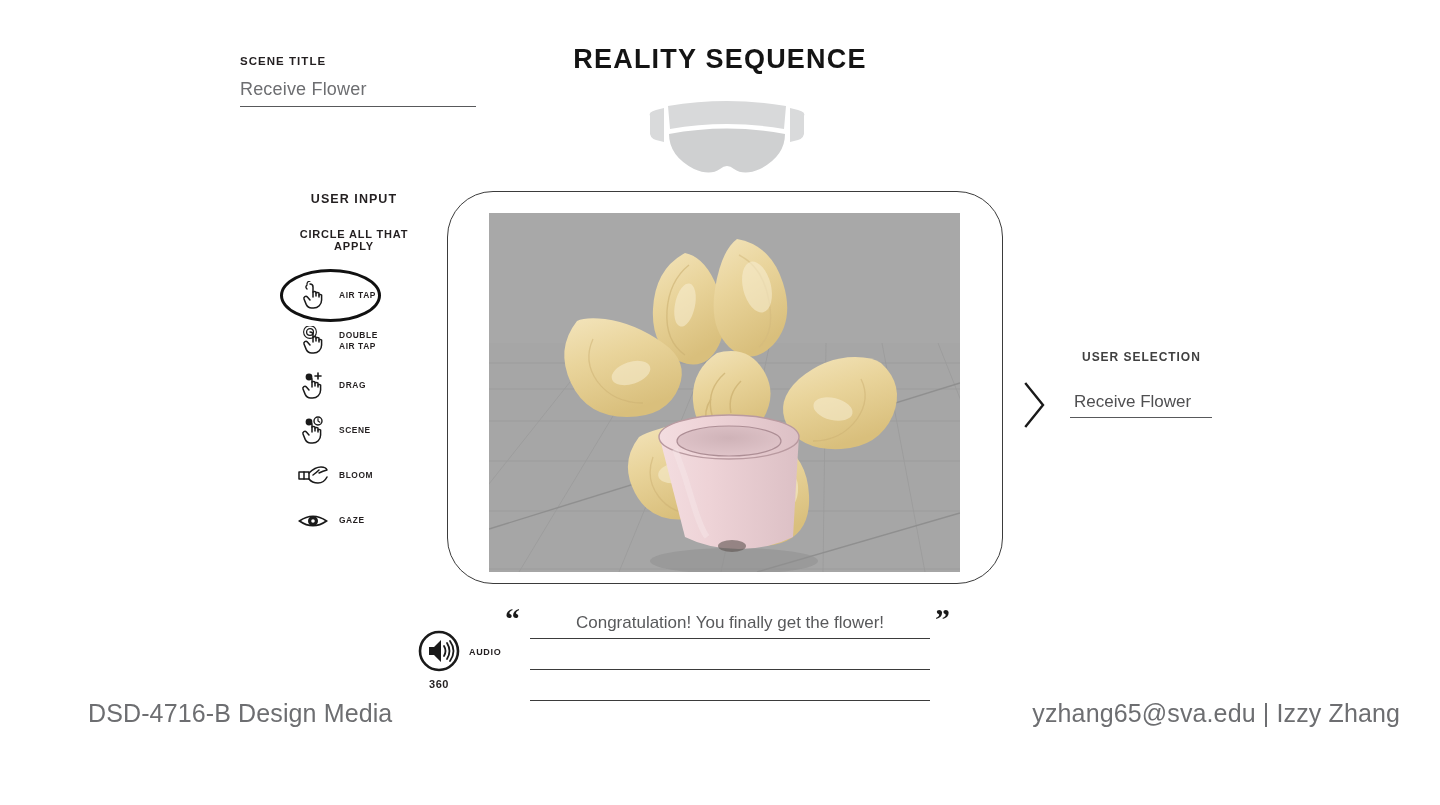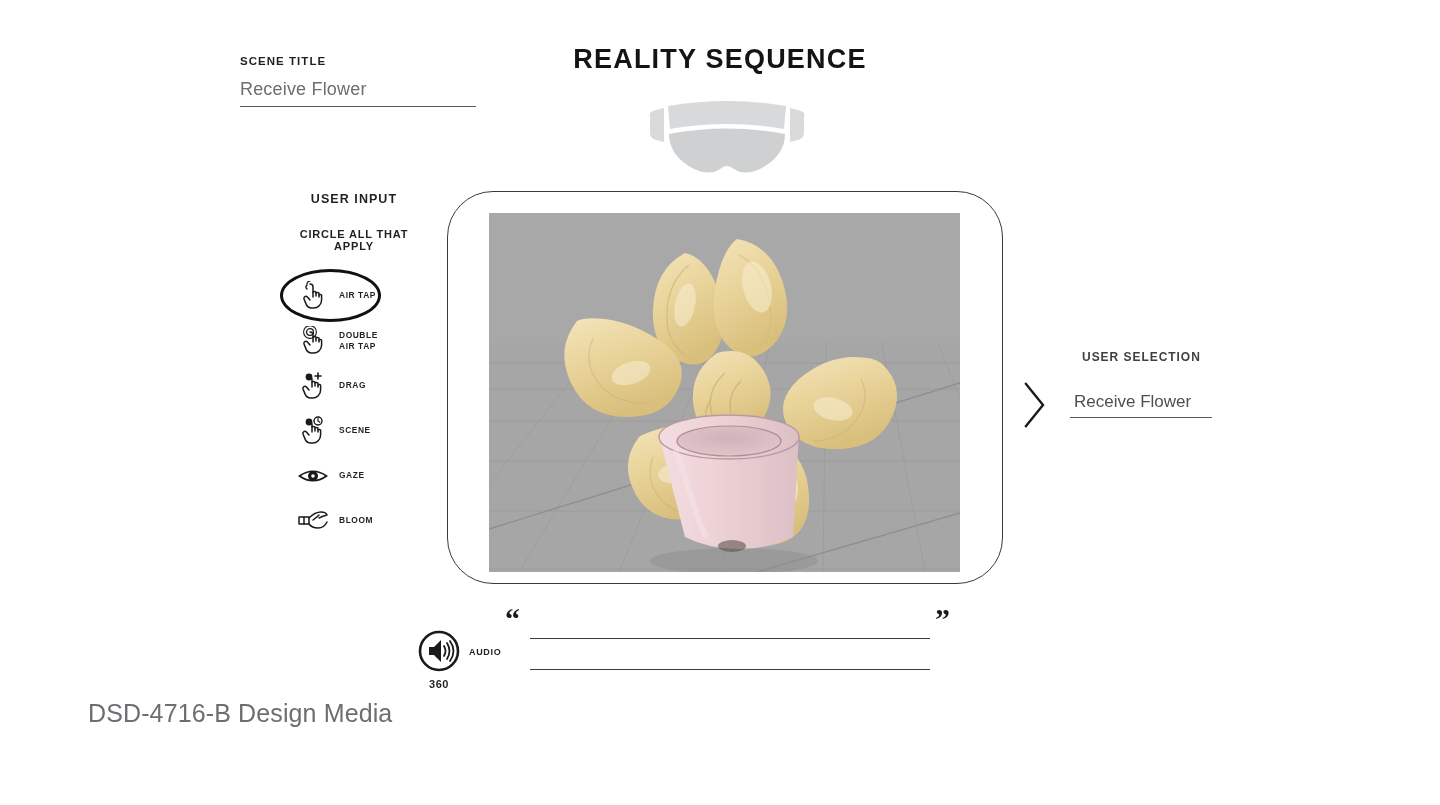--- a/index.html
+++ b/index.html
@@ -383,42 +383,42 @@
             <circle cx="9" cy="6" r="3.4" fill="#1a1a1a"></circle>
             <circle cx="18" cy="5" r="4" fill="none" stroke="#1a1a1a" stroke-width="1.4"></circle>
             <path d="M18 2.6 V5 l1.8 1.2" fill="none" stroke="#1a1a1a" stroke-width="1.2" stroke-linecap="round"></path>
           </svg>
         </div>
         <div class="input-label">SCENE</div>
       </div>
 
       <div class="input-row">
         <div class="input-icon">
-          <svg width="30" height="20" viewBox="0 0 30 20">
-            <path d="M1.5 10 Q15 0.5 28.5 10 Q15 19.5 1.5 10 Z" fill="none" stroke="#1a1a1a" stroke-width="1.7"></path>
-            <circle cx="15" cy="10" r="5" fill="#1a1a1a"></circle>
-            <circle cx="15" cy="10" r="1.8" fill="#ffffff"></circle>
-          </svg>
-        </div>
-        <div class="input-label">GAZE</div>
-      </div>
-
-      <div class="input-row">
-        <div class="input-icon">
           <svg width="32" height="24" viewBox="0 0 32 24">
             <g fill="none" stroke="#1a1a1a" stroke-width="1.5" stroke-linejoin="round" stroke-linecap="round">
               <path d="M2 8 h10 v7 h-10 z"></path>
               <line x1="7" y1="8" x2="7" y2="15"></line>
               <path d="M12 9 q6 -6 12 -6 q5 0 6 3 q-4 1 -8 3"></path>
               <path d="M12 15 q3 4 9 4 q6 0 9 -6"></path>
               <path d="M22 6 q-3 3 -6 5"></path>
             </g>
           </svg>
         </div>
         <div class="input-label">BLOOM</div>
+      </div>
+
+      <div class="input-row">
+        <div class="input-icon">
+          <svg width="30" height="20" viewBox="0 0 30 20">
+            <path d="M1.5 10 Q15 0.5 28.5 10 Q15 19.5 1.5 10 Z" fill="none" stroke="#1a1a1a" stroke-width="1.7"></path>
+            <circle cx="15" cy="10" r="5" fill="#1a1a1a"></circle>
+            <circle cx="15" cy="10" r="1.8" fill="#ffffff"></circle>
+          </svg>
+        </div>
+        <div class="input-label">GAZE</div>
       </div>
 
     </div>
   </div>
 
   <div class="scene-frame"></div>
 
   <div class="scene-image">
     <svg width="471" height="359" viewBox="0 0 471 359">
       <defs>
@@ -552,23 +552,27 @@
       <div class="audio-360">360</div>
     </div>
     <div class="audio-label">AUDIO</div>
   </div>
 
   <div class="caption-block">
     <div class="quote-open">“</div>
     <div class="quote-close">”</div>
     <div class="caption-lines">
       <div class="cap-line">
-        <span class="cap-text"></span>
+        <span class="cap-text">Congratulation! You finally get the flower!</span>
       </div>
       <div class="cap-line">
         <span class="cap-text"></span>
       </div>
+      <div class="cap-line">
+        <span class="cap-text"></span>
+      </div>
     </div>
   </div>
 
   <div class="footer-left">DSD-4716-B Design Media</div>
+  <div class="footer-right">yzhang65@sva.edu | Izzy Zhang</div>
 
 </div>
 
 </body></html>

